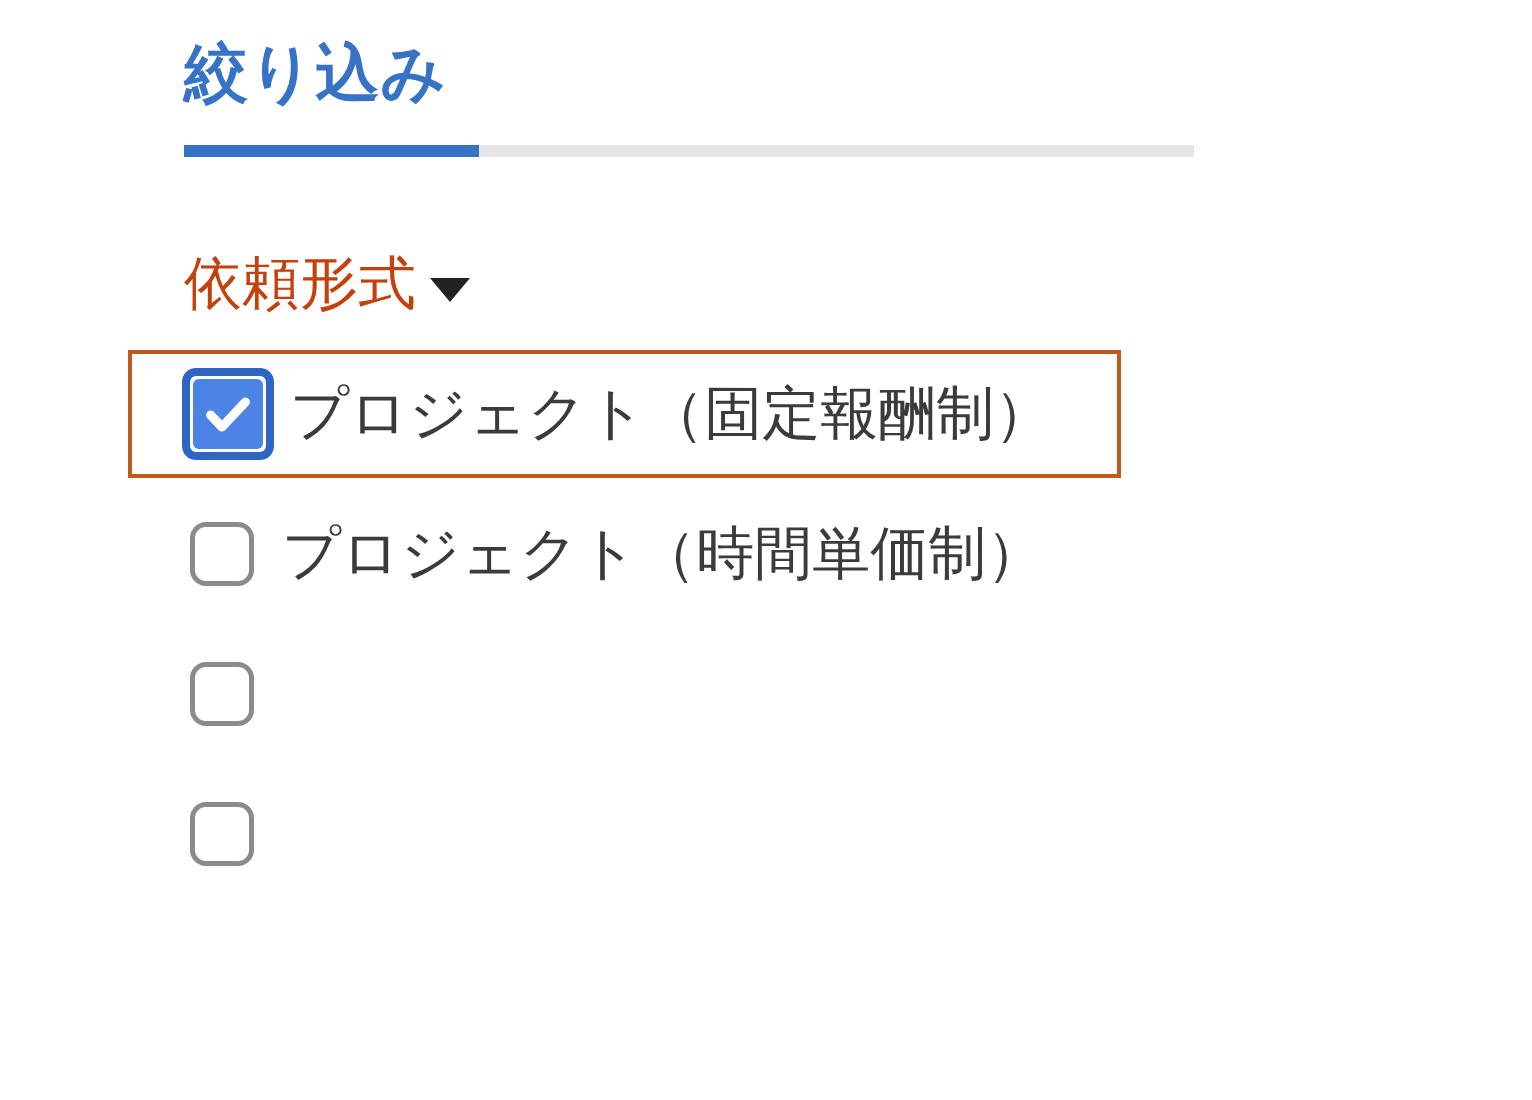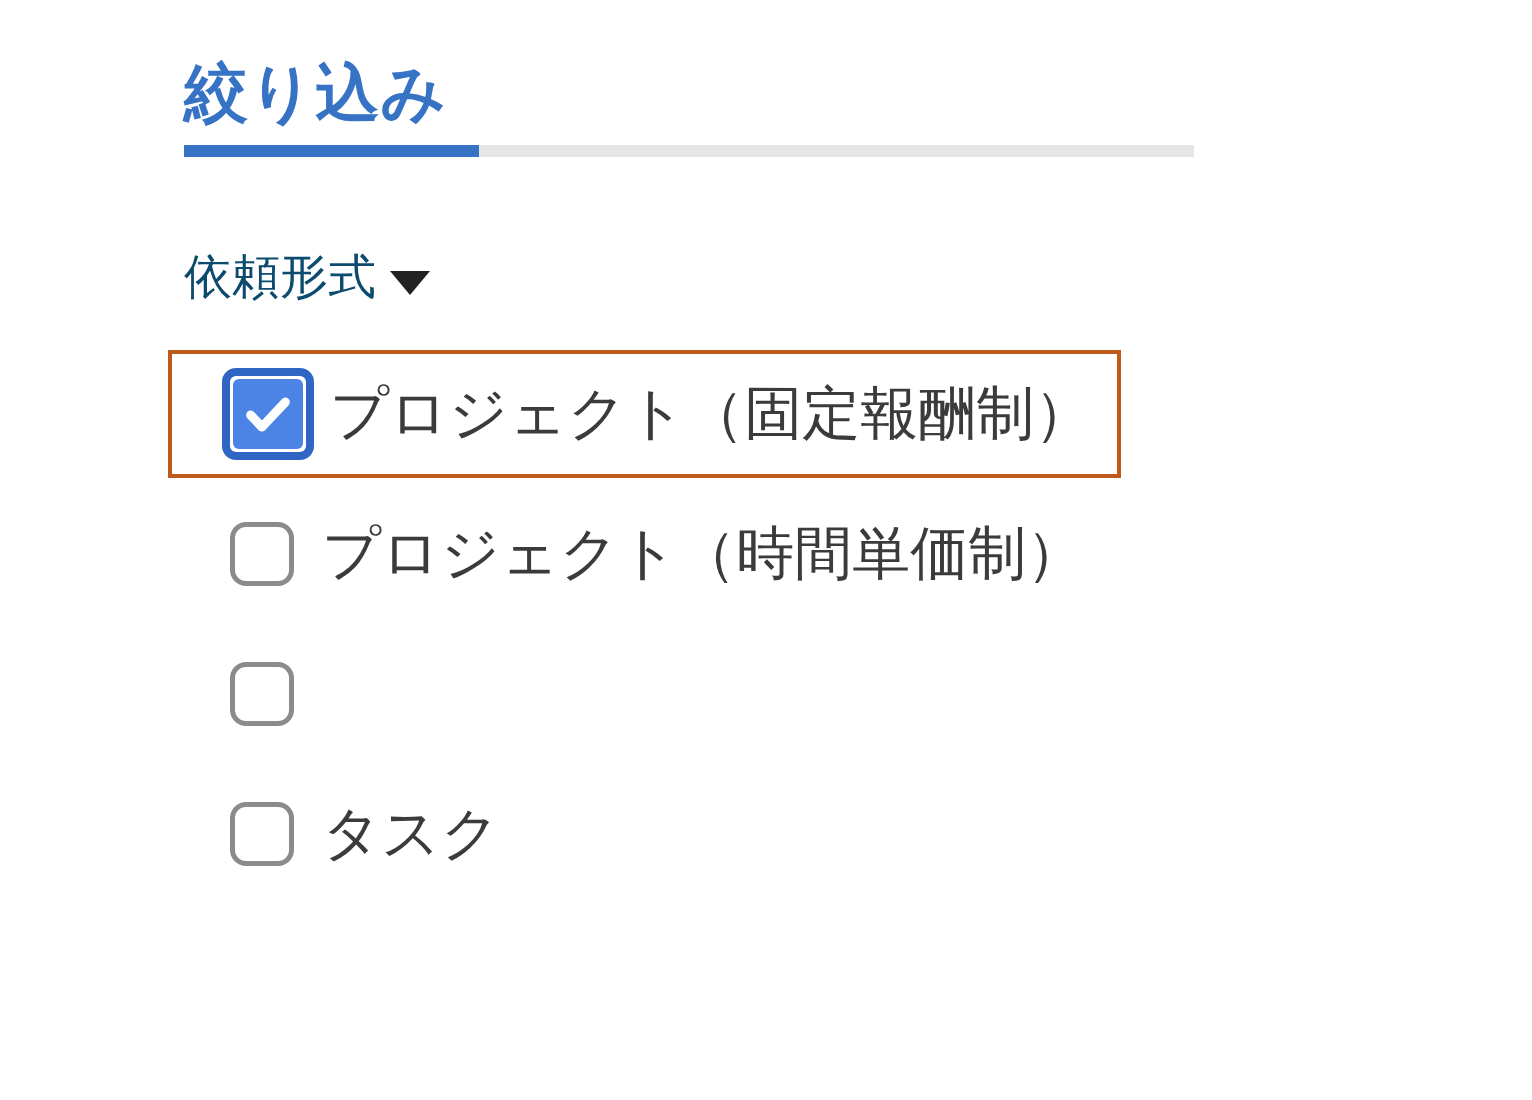--- a/index.html
+++ b/index.html
@@ -35,35 +35,34 @@
     background: #3673c5;
   }
   .tab-label {
     position: absolute;
     left: 184px;
     top: 30px;
     font-size: 64px;
     font-weight: 700;
     color: #3673c5;
     letter-spacing: 1px;
-    margin-top: 20px;
   }
 
   
   .section-header {
     position: absolute;
     left: 184px;
     top: 245px;
     display: flex;
     align-items: center;
     cursor: pointer;
   }
   .section-header-label {
-    font-size: 48px;
-    color: #0c4a6e;
+    font-size: 58px;
+    color: #c2410c;
   }
   .caret-down {
     margin-left: 14px;
     margin-top: 12px;
     width: 0;
     height: 0;
     border-left: 20px solid transparent;
     border-right: 20px solid transparent;
     border-top: 24px solid #222;
   }
@@ -75,21 +74,20 @@
     top: 350px;
     width: 993px;
   }
   .option-row {
     display: flex;
     align-items: center;
     height: 128px;
     padding-left: 50px;
     border: 4px solid transparent;
     cursor: pointer;
-    margin-left: 40px;
   }
   .option-row.highlight {
     border: 4px solid #c05a1a;
   }
 
   .checkbox {
     flex: 0 0 auto;
     display: flex;
     align-items: center;
     justify-content: center;
@@ -181,17 +179,16 @@
     <div class="option-row">
       <span class="checkbox">
         <span class="checkbox-unchecked"></span>
       </span>
     </div>
 
     <div class="option-row">
       <span class="checkbox">
         <span class="checkbox-unchecked"></span>
       </span>
-      <span class="option-label">タスク</span>
     </div>
 
   </div>
 </div>
 
 </body></html>

